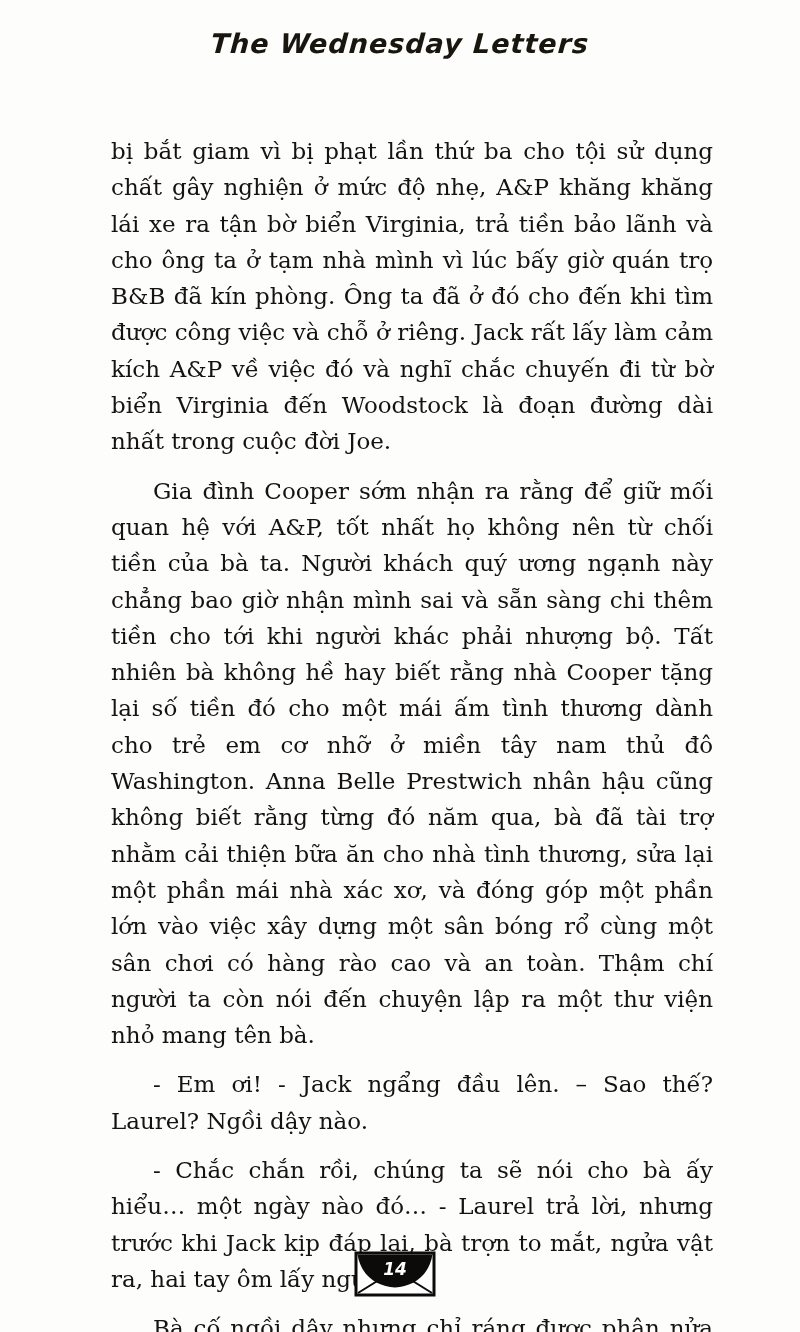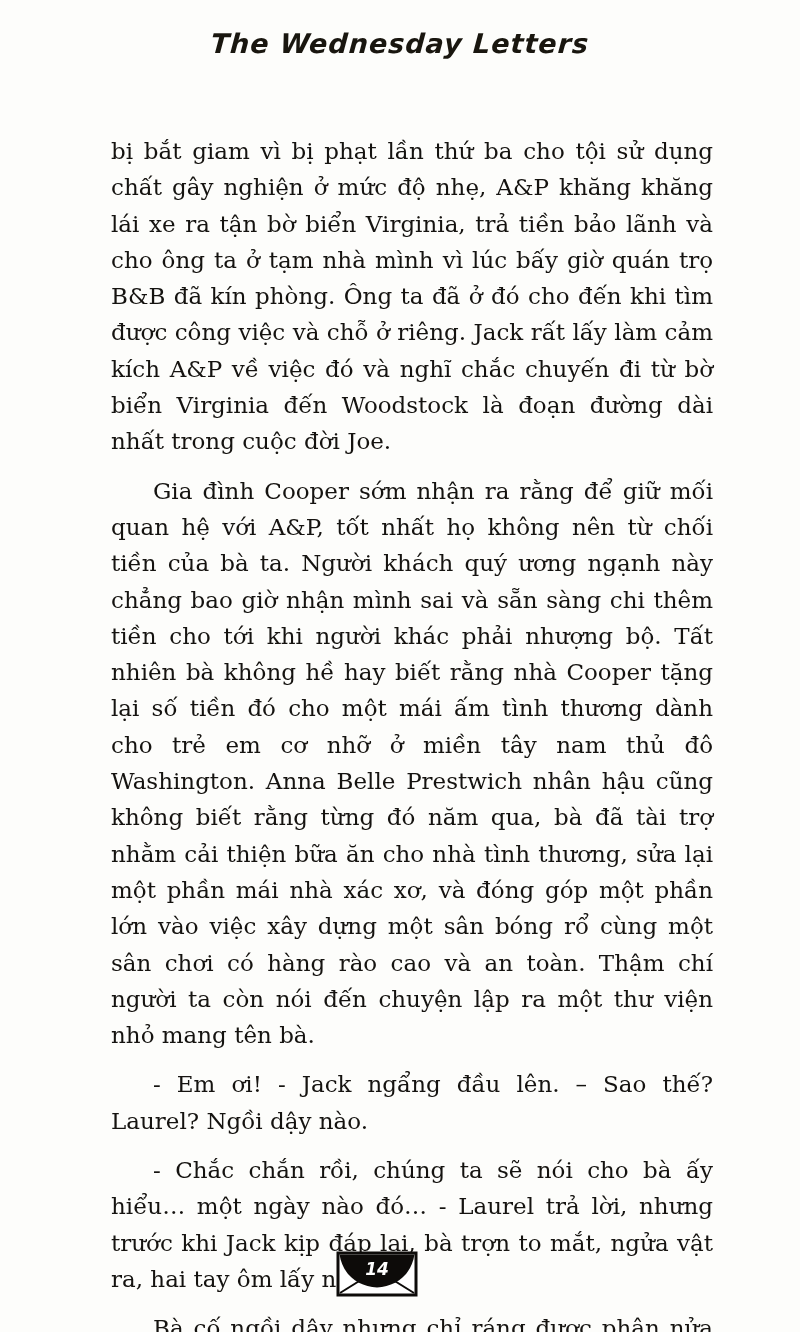--- a/index.html
+++ b/index.html
@@ -43,21 +43,21 @@
   }
   .body-text p {
     margin: 0 0 13px 16px;
     text-indent: 42px;
   }
   .body-text p.no-indent {
     text-indent: 0;
   }
   .page-marker {
     position: absolute;
-    left: 336px;
+    left: 354px;
     top: 1250px;
     width: 96px;
     height: 48px;
   }
   .page-marker svg {
     display: block;
     width: 82px;
     height: 48px;
   }
   .page-num-text {

